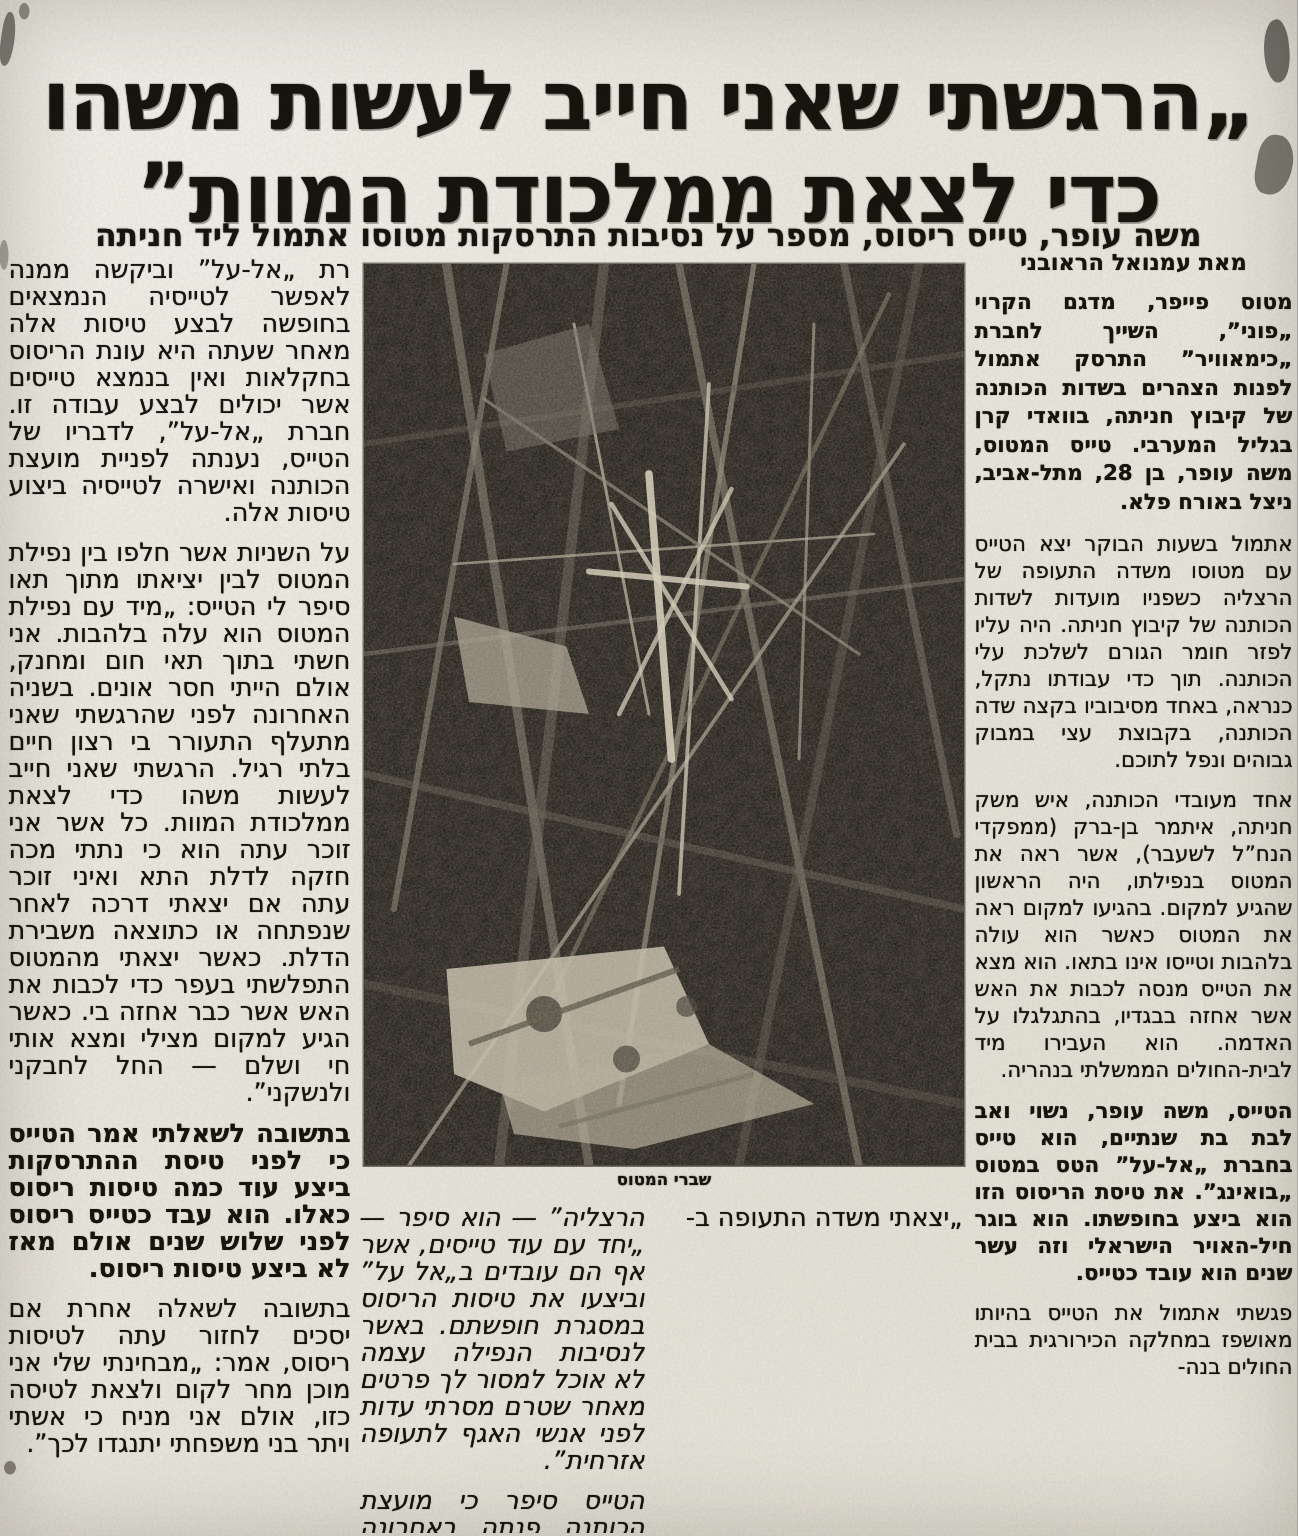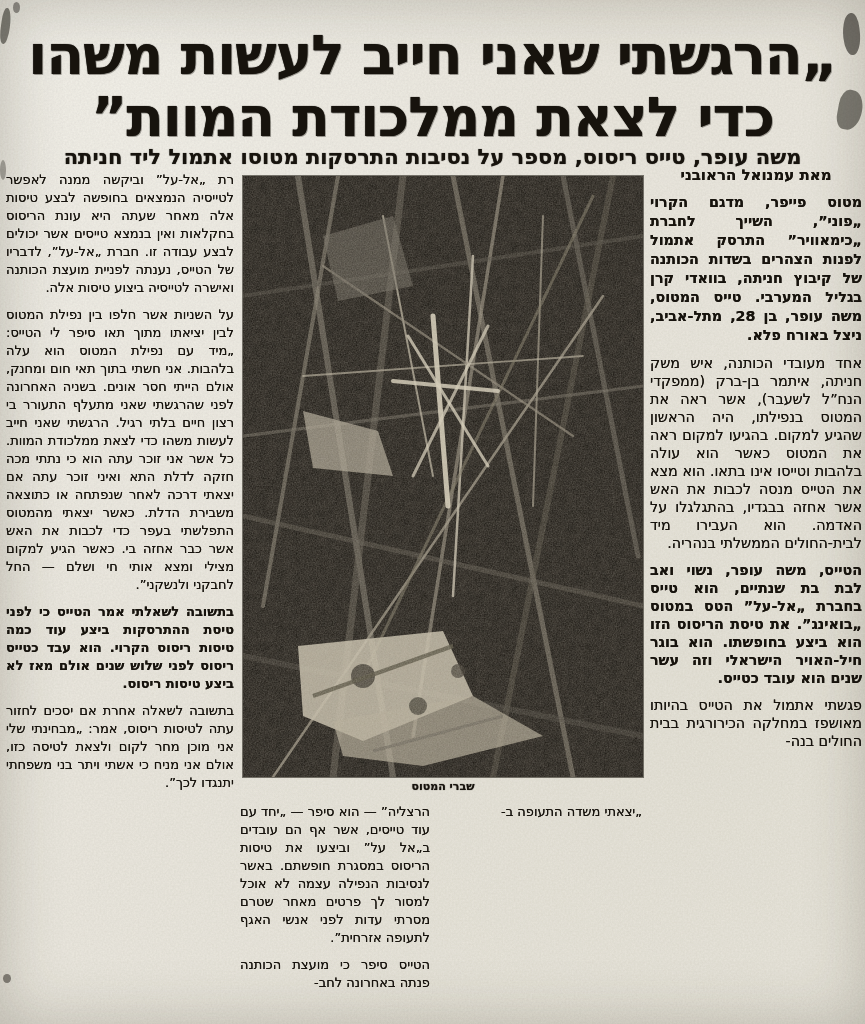--- a/index.html
+++ b/index.html
@@ -19,46 +19,46 @@
     color:#17130d;
     box-shadow: inset 0 0 60px rgba(60,55,40,.25);
   }
   .headline{
     position:absolute; top:0; left:0; right:0;
     text-align:center;
     font-weight:bold;
     font-size:55px;
     line-height:62px;
     letter-spacing:-1px;
-    margin:4px; padding-top:20px;
+    margin:16px; padding-top:20px;
     text-shadow:0 0 1px rgba(12,9,4,.95), 1px 1px 0 rgba(12,9,4,.3);
   }
   .headline .hl{display:block;}
   .subheadline{
     position:absolute; top:129px; left:0; right:0;
     text-align:center;
     font-weight:bold;
     font-size:21px;
     margin:16px;
     text-shadow:0 0 1px rgba(12,9,4,.8);
   }
   .col{
     position:absolute;
-    font-size:13px;
+    font-size:17px;
     line-height:18px;
     text-align:justify;
     text-align-last:right;
     overflow:hidden;
     text-shadow:0 0 .6px rgba(15,12,6,.85);
   }
   .col p{margin:0 0 9px 0;}
   .col-right{ left:650px; width:212px; top:166px; height:856px; font-size:14.3px;}
   .col-left{  left:6px;   width:228px; top:171px; height:851px;}
   .col-mid-right{ left:455px; width:187px; top:803px; height:219px;}
-  .col-mid-left{  left:240px; width:190px; top:803px; height:219px;}
+  .col-mid-left{  left:240px; width:190px; top:803px; height:219px;font-style:italic;}
   .byline{
     text-align:right; text-align-last:center;
     font-weight:bold; font-size:15px; margin:0 0 8px 0;
   }
   .lead{font-weight:bold; line-height:19px;}
   .boldp{font-weight:bold;}
   .photo{
     position:absolute; left:243px; top:176px;
     width:400px; height:601px;
     margin:0; padding:0;
@@ -91,20 +91,21 @@
   <h1 class="headline">
     <span class="hl">„הרגשתי שאני חייב לעשות משהו</span>
     <span class="hl">כדי לצאת ממלכודת המוות”</span>
   </h1>
 
   <p class="subheadline">משה עופר, טייס ריסוס, מספר על נסיבות התרסקות מטוסו אתמול ליד חניתה</p>
 
   <div class="col col-right">
     <p class="byline">מאת עמנואל הראובני</p>
     <p class="lead">מטוס פייפר, מדגם הקרוי „פוני”, השייך לחברת „כימאוויר” התרסק אתמול לפנות הצהרים בשדות הכותנה של קיבוץ חניתה, בוואדי קרן בגליל המערבי. טייס המטוס, משה עופר, בן 28, מתל-אביב, ניצל באורח פלא.</p>
+    <p>אתמול בשעות הבוקר יצא הטייס עם מטוסו משדה התעופה של הרצליה כשפניו מועדות לשדות הכותנה של קיבוץ חניתה. היה עליו לפזר חומר הגורם לשלכת עלי הכותנה. תוך כדי עבודתו נתקל, כנראה, באחד מסיבוביו בקצה שדה הכותנה, בקבוצת עצי במבוק גבוהים ונפל לתוכם.</p>
     <p>אחד מעובדי הכותנה, איש משק חניתה, איתמר בן-ברק (ממפקדי הנח”ל לשעבר), אשר ראה את המטוס בנפילתו, היה הראשון שהגיע למקום. בהגיעו למקום ראה את המטוס כאשר הוא עולה בלהבות וטייסו אינו בתאו. הוא מצא את הטייס מנסה לכבות את האש אשר אחזה בבגדיו, בהתגלגלו על האדמה. הוא העבירו מיד לבית-החולים הממשלתי בנהריה.</p>
     <p class="boldp">הטייס, משה עופר, נשוי ואב לבת בת שנתיים, הוא טייס בחברת „אל-על” הטס במטוס „בואינג”. את טיסת הריסוס הזו הוא ביצע בחופשתו. הוא בוגר חיל-האויר הישראלי וזה עשר שנים הוא עובד כטייס.</p>
     <p>פגשתי אתמול את הטייס בהיותו מאושפז במחלקה הכירורגית בבית החולים בנה-</p>
   </div>
 
   <figure class="photo">
     <svg viewBox="0 0 400 601" preserveAspectRatio="none">
       <defs>
         <filter id="pg" x="0" y="0" width="100%" height="100%">
           <feTurbulence type="fractalNoise" baseFrequency="0.75" numOctaves="3" stitchTiles="stitch"></feTurbulence>
@@ -171,21 +172,21 @@
   </div>
 
   <div class="col col-mid-left">
     <p>הרצליה” — הוא סיפר — „יחד עם עוד טייסים, אשר אף הם עובדים ב„אל על” וביצעו את טיסות הריסוס במסגרת חופשתם. באשר לנסיבות הנפילה עצמה לא אוכל למסור לך פרטים מאחר שטרם מסרתי עדות לפני אנשי האגף לתעופה אזרחית”.</p>
     <p>הטייס סיפר כי מועצת הכותנה פנתה באחרונה לחב-</p>
   </div>
 
   <div class="col col-left">
     <p>רת „אל-על” וביקשה ממנה לאפשר לטייסיה הנמצאים בחופשה לבצע טיסות אלה מאחר שעתה היא עונת הריסוס בחקלאות ואין בנמצא טייסים אשר יכולים לבצע עבודה זו. חברת „אל-על”, לדבריו של הטייס, נענתה לפניית מועצת הכותנה ואישרה לטייסיה ביצוע טיסות אלה.</p>
     <p>על השניות אשר חלפו בין נפילת המטוס לבין יציאתו מתוך תאו סיפר לי הטייס: „מיד עם נפילת המטוס הוא עלה בלהבות. אני חשתי בתוך תאי חום ומחנק, אולם הייתי חסר אונים. בשניה האחרונה לפני שהרגשתי שאני מתעלף התעורר בי רצון חיים בלתי רגיל. הרגשתי שאני חייב לעשות משהו כדי לצאת ממלכודת המוות. כל אשר אני זוכר עתה הוא כי נתתי מכה חזקה לדלת התא ואיני זוכר עתה אם יצאתי דרכה לאחר שנפתחה או כתוצאה משבירת הדלת. כאשר יצאתי מהמטוס התפלשתי בעפר כדי לכבות את האש אשר כבר אחזה בי. כאשר הגיע למקום מצילי ומצא אותי חי ושלם — החל לחבקני ולנשקני”.</p>
-    <p class="boldp">בתשובה לשאלתי אמר הטייס כי לפני טיסת ההתרסקות ביצע עוד כמה טיסות ריסוס הקרוי. הוא עבד כטייס ריסוס לפני שלוש שנים אולם מאז לא ביצע טיסות ריסוס.</p>
+    <p class="boldp">בתשובה לשאלתי אמר הטייס כי לפני טיסת ההתרסקות ביצע עוד כמה טיסות ריסוס כאלו. הוא עבד כטייס ריסוס לפני שלוש שנים אולם מאז לא ביצע טיסות ריסוס.</p>
     <p>בתשובה לשאלה אחרת אם יסכים לחזור עתה לטיסות ריסוס, אמר: „מבחינתי שלי אני מוכן מחר לקום ולצאת לטיסה כזו, אולם אני מניח כי אשתי ויתר בני משפחתי יתנגדו לכך”.</p>
   </div>
 
   <div class="speck s1"></div>
   <div class="speck s2"></div>
   <div class="speck s3"></div>
   <div class="speck s4"></div>
   <div class="speck s5"></div>
   <div class="speck s6"></div>
 

